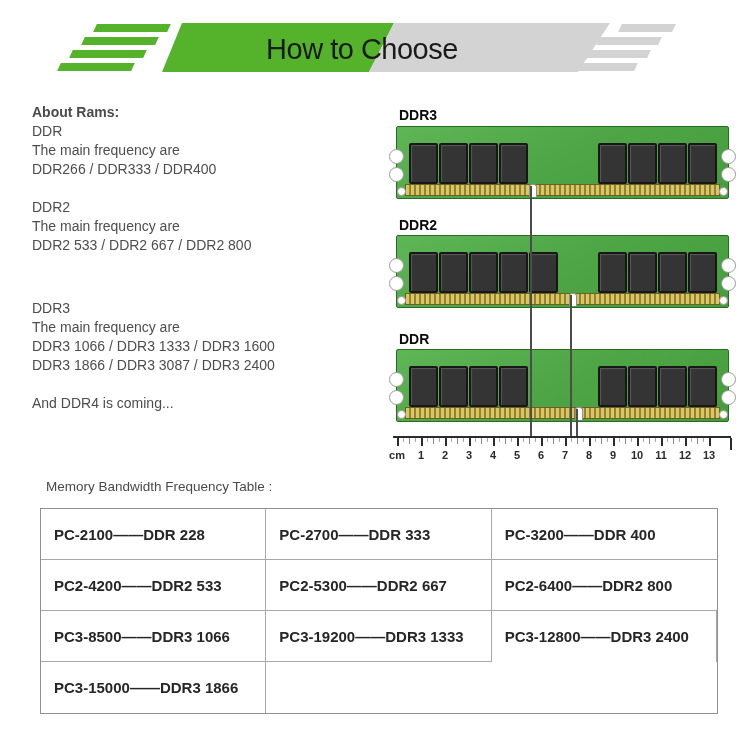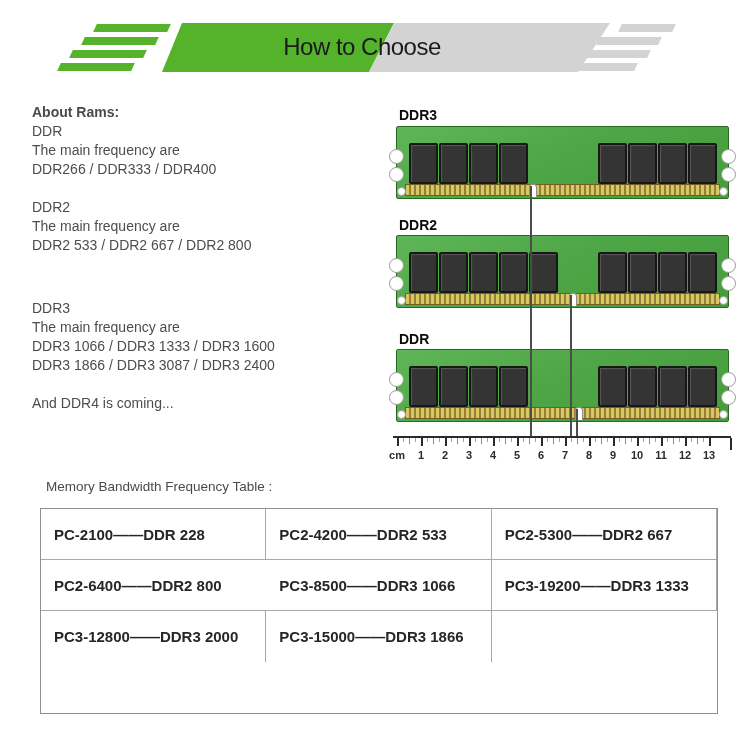--- a/index.html
+++ b/index.html
@@ -7,21 +7,21 @@
           font-family:"Liberation Sans",sans-serif;}
 
   
   .bgreen{position:absolute;left:162px;top:23px;width:232px;height:49px;background:#55b32b;
           clip-path:polygon(20px 0,100% 0,207px 100%,0 100%);}
   .bgray{position:absolute;left:369px;top:23px;width:241px;height:49px;background:#d3d3d3;
          clip-path:polygon(25px 0,100% 0,209px 100%,0 100%);}
   .stripe{position:absolute;height:8px;transform:skewX(-25deg);}
   .stripe.g{background:#55b32b;} .stripe.y{background:#d3d3d3;}
   .banner-title{position:absolute;left:262px;top:33px;width:200px;text-align:center;
-                font-size:24px;letter-spacing:-0.5px;color:#1b1b1b;z-index:3;}
+                font-size:29px;letter-spacing:-0.5px;color:#1b1b1b;z-index:3;}
 
   
   .about{position:absolute;left:32px;top:103px;width:350px;font-size:14px;line-height:19px;color:#4d4d4d;}
   .about p{margin:0;}
   .about-heading{font-weight:bold;margin:0 0 24px 0;color:#4a4a4a;}
   .sec{margin-bottom:19px;}
   .sec.big-gap{margin-bottom:44px;}
   .about-foot{margin:0;}
 
   
@@ -237,22 +237,24 @@
       <div class="tick half" style="left: 304px;"></div>
       <div class="tick minor" style="left: 310px;"></div>
       <div class="tick major" style="left: 316px;"></div>
       <span class="rlabel" style="left: 304px;">13</span>
       <div class="tick endt" style="left: 337px;"></div>
     </div>
 
   <div class="table-title">Memory Bandwidth Frequency Table :</div>
   <div class="freq-table">
       <div class="freq-cell">PC-2100——DDR 228</div>
+      <div class="freq-cell">PC-2700——DDR 333</div>
+      <div class="freq-cell last-col">PC-3200——DDR 400</div>
       <div class="freq-cell">PC2-4200——DDR2 533</div>
       <div class="freq-cell">PC2-5300——DDR2 667</div>
       <div class="freq-cell last-col">PC2-6400——DDR2 800</div>
       <div class="freq-cell">PC3-8500——DDR3 1066</div>
       <div class="freq-cell">PC3-19200——DDR3 1333</div>
-      <div class="freq-cell last-row">PC3-12800——DDR3 2000</div>
+      <div class="freq-cell last-row">PC3-12800——DDR3 2400</div>
       <div class="freq-cell last-row">PC3-15000——DDR3 1866</div>
     </div>
 
 </div>
 
 </body></html>

